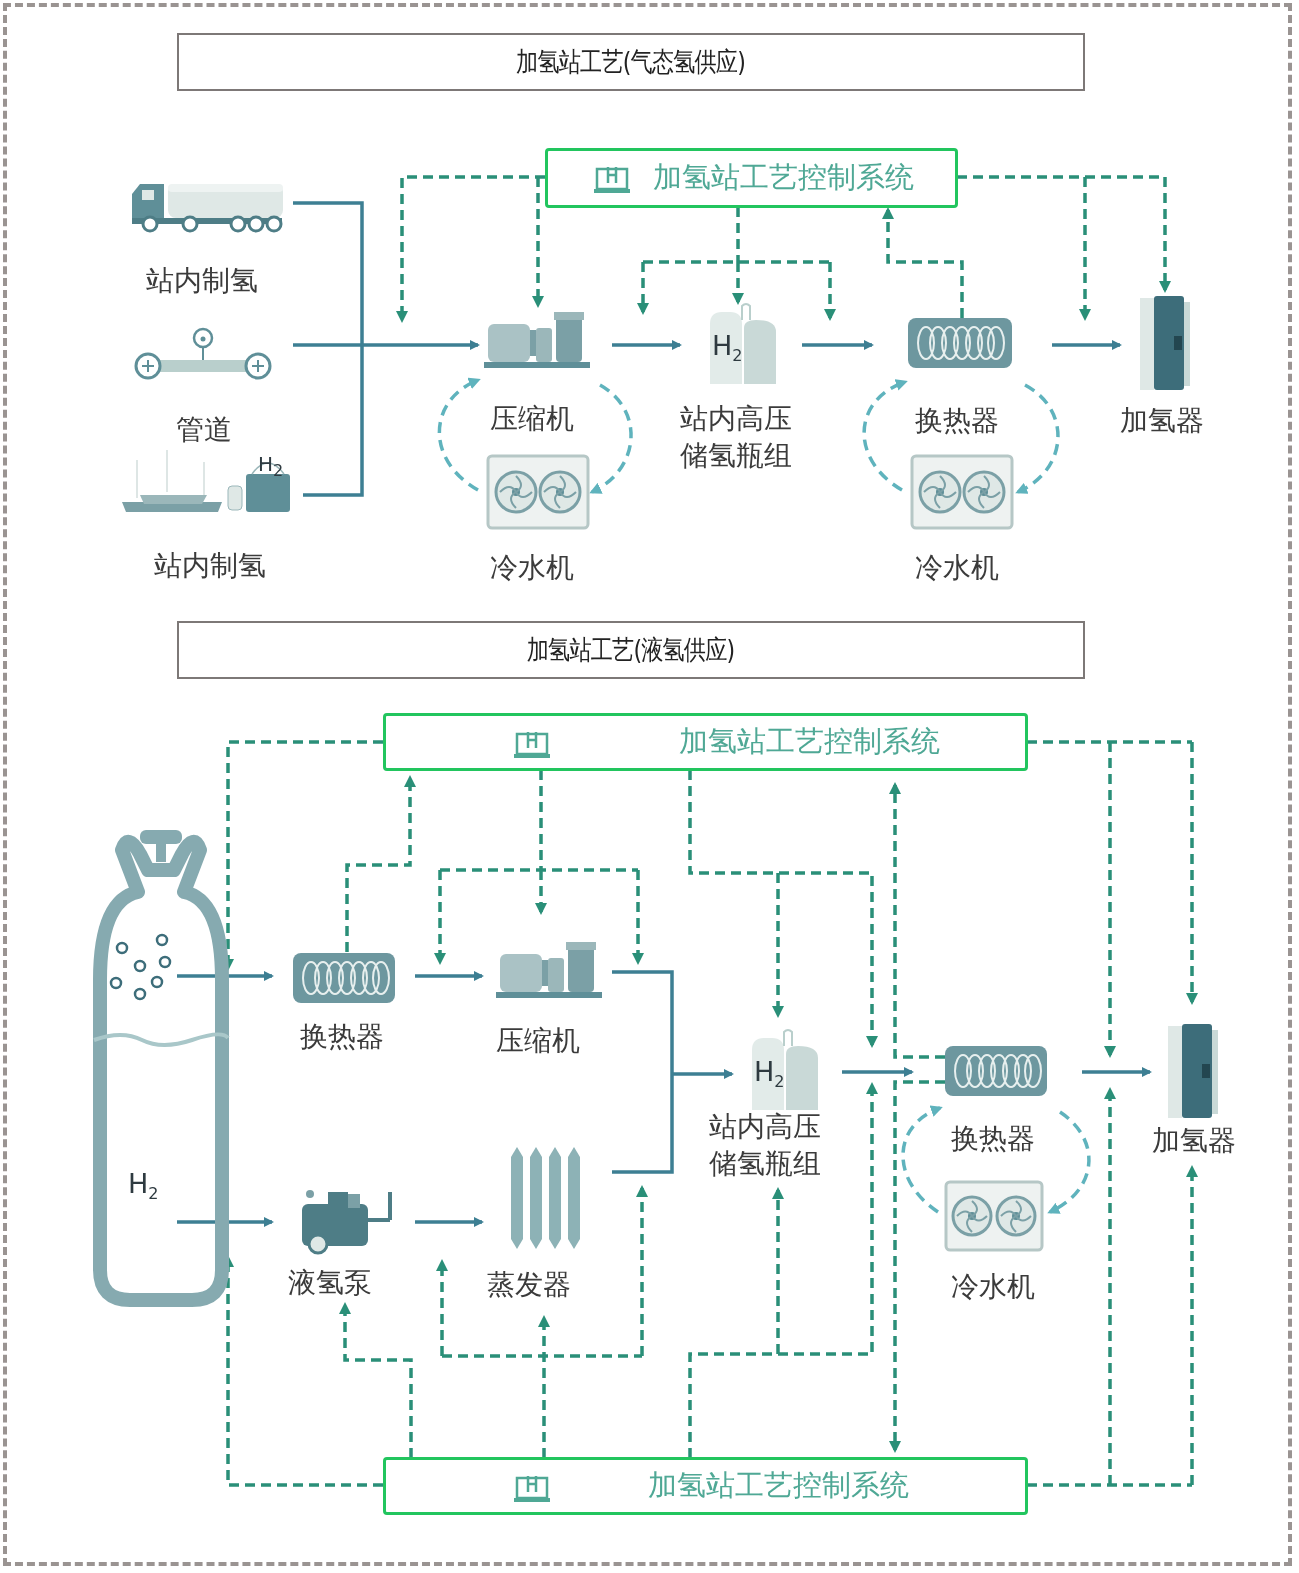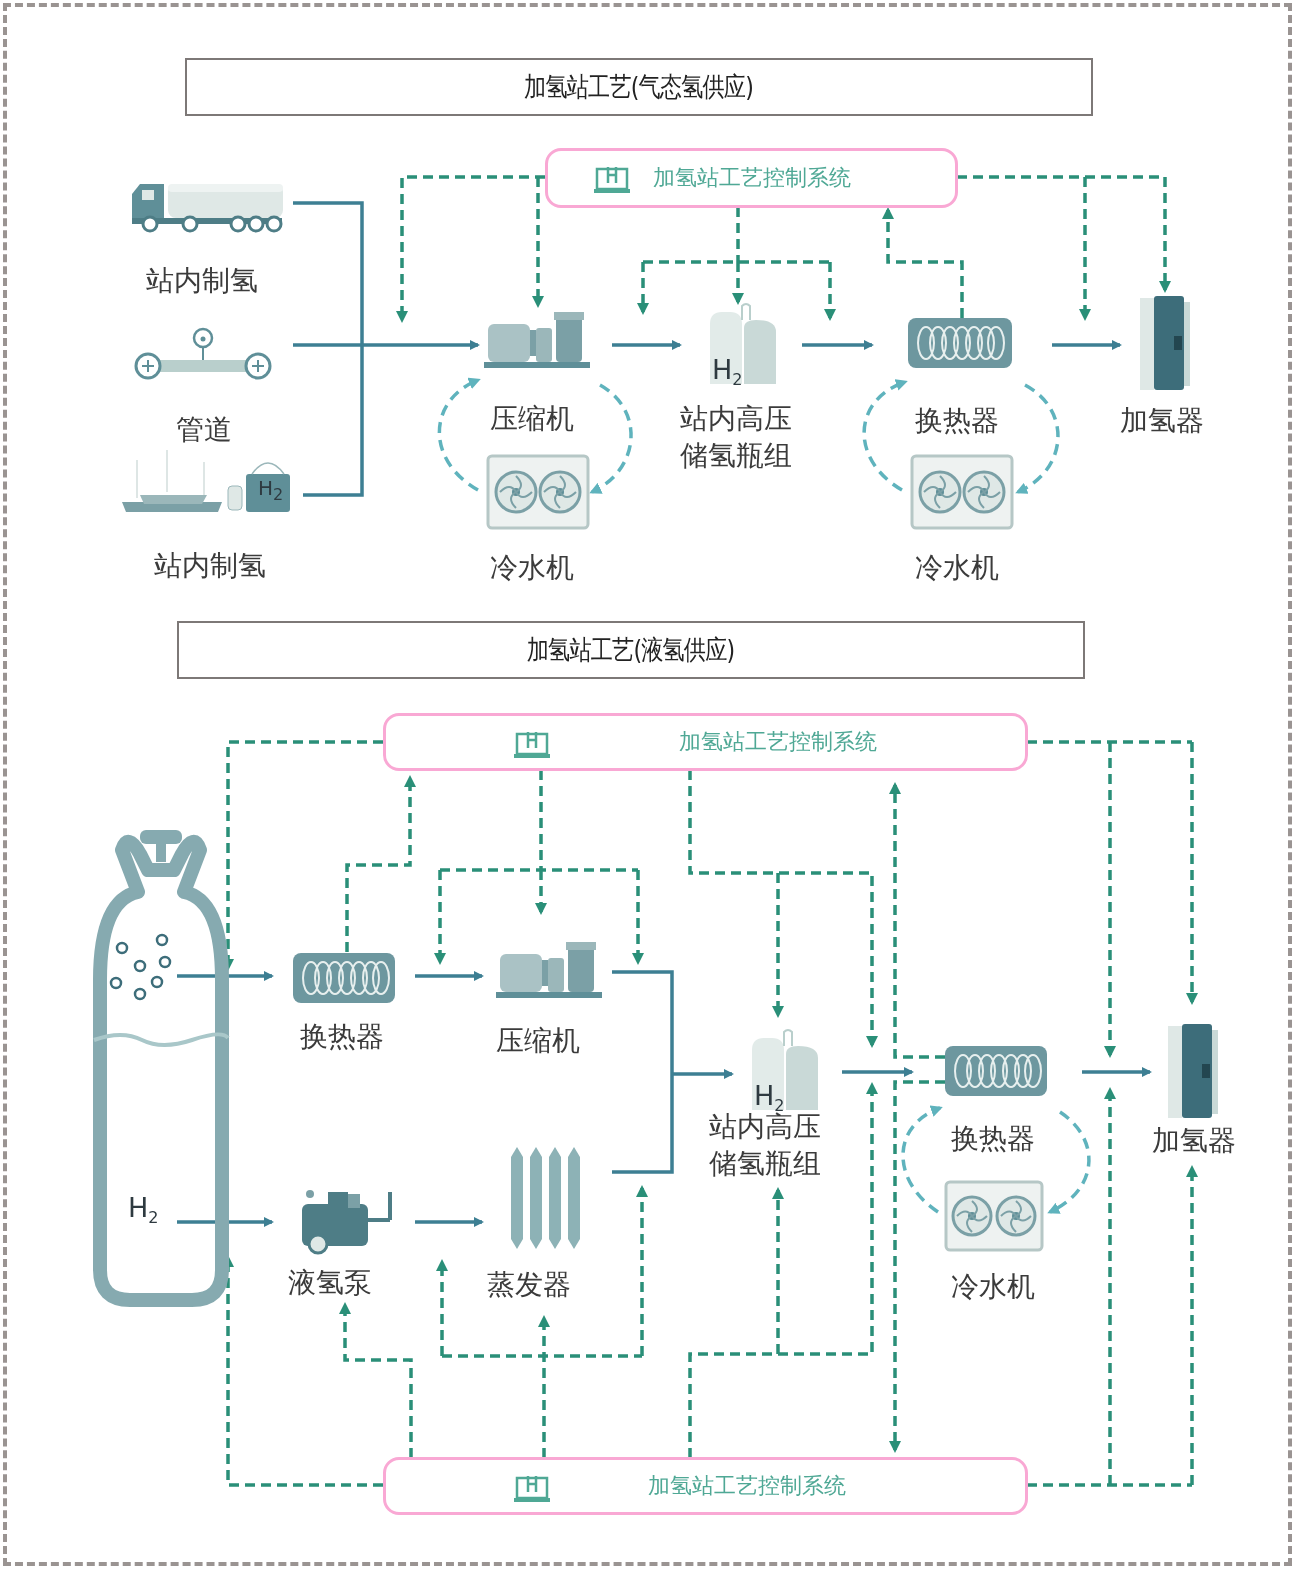--- a/index.html
+++ b/index.html
@@ -1,25 +1,25 @@
 <!DOCTYPE html>
 <html><head>
 <meta charset="utf-8">
 <style>
   html,body{margin:0;padding:0;background:#fff;}
   body{width:1299px;height:1573px;position:relative;overflow:hidden;font-family:"DejaVu Serif","Liberation Serif",serif;}
   #frame{position:absolute;left:3px;top:3px;width:1289px;height:1563px;border:4px dashed #9a9492;box-sizing:border-box;}
   .section-title{position:absolute;left:177px;width:908px;height:58px;border:2px solid #7d7877;box-sizing:border-box;background:#fff;
     display:flex;align-items:center;justify-content:center;font-size:27px;color:#222;font-family:"DejaVu Sans","Liberation Sans",sans-serif;letter-spacing:-1px;transform-origin:center;}
   .section-title span{display:inline-block;transform:scaleX(0.82);}
-  .ctrl{position:absolute;border:3px solid #f9a8d4;border-radius:16px;box-sizing:border-box;background:#fff;display:flex;align-items:center;color:#4fa895;font-size:22px;}
+  .ctrl{position:absolute;border:3px solid #22c55e;border-radius:4px;box-sizing:border-box;background:#fff;display:flex;align-items:center;color:#4fa895;font-size:29px;}
   .ctrl .ico{position:absolute;}
   .lbl{position:absolute;font-size:28px;color:#3b3b3b;text-align:center;white-space:nowrap;line-height:38px;}
   svg#wires{position:absolute;left:0;top:0;}
-  .h2txt{position:absolute;font-family:"DejaVu Sans","Liberation Sans",sans-serif;color:#2e3a40;font-size:27px;margin-top:24px;}
+  .h2txt{position:absolute;font-family:"DejaVu Sans","Liberation Sans",sans-serif;color:#2e3a40;font-size:27px;}
   .h2txt sub{font-size:16px;}
 </style>
 </head>
 <body>
 
 <div id="frame"></div>
 
 <svg id="wires" width="1299" height="1573">
   <defs>
     <marker id="arB" markerWidth="10" markerHeight="10" refX="8" refY="5" orient="auto" markerUnits="userSpaceOnUse">
@@ -285,21 +285,21 @@
   </g>
 
   <g transform="translate(1168,1024)">
     <rect x="0" y="2" width="14" height="92" fill="#dfe8e6"></rect>
     <rect x="14" y="0" width="30" height="94" rx="3" fill="#3d6d7a"></rect>
     <rect x="44" y="6" width="6" height="84" fill="#c9d9d7"></rect>
     <rect x="34" y="40" width="8" height="14" fill="#234650"></rect>
   </g>
 </svg>
 
-<div class="section-title" style="top:58px;margin-left:8px;">
+<div class="section-title" style="top:33px;">
   <span>加氢站工艺(气态氢供应)</span>
 </div>
 <div class="section-title" style="top:621px;">
   <span>加氢站工艺(液氢供应)</span>
 </div>
 
 <div class="ctrl" style="left:545px;top:148px;width:413px;height:60px;">
   <svg class="ico" style="left:46px;top:12px;" width="36" height="32">
     <rect x="3" y="6" width="30" height="20" fill="none" stroke="#4fa895" stroke-width="2.5"></rect>
     <rect x="0" y="26" width="36" height="4" fill="#4fa895"></rect>

